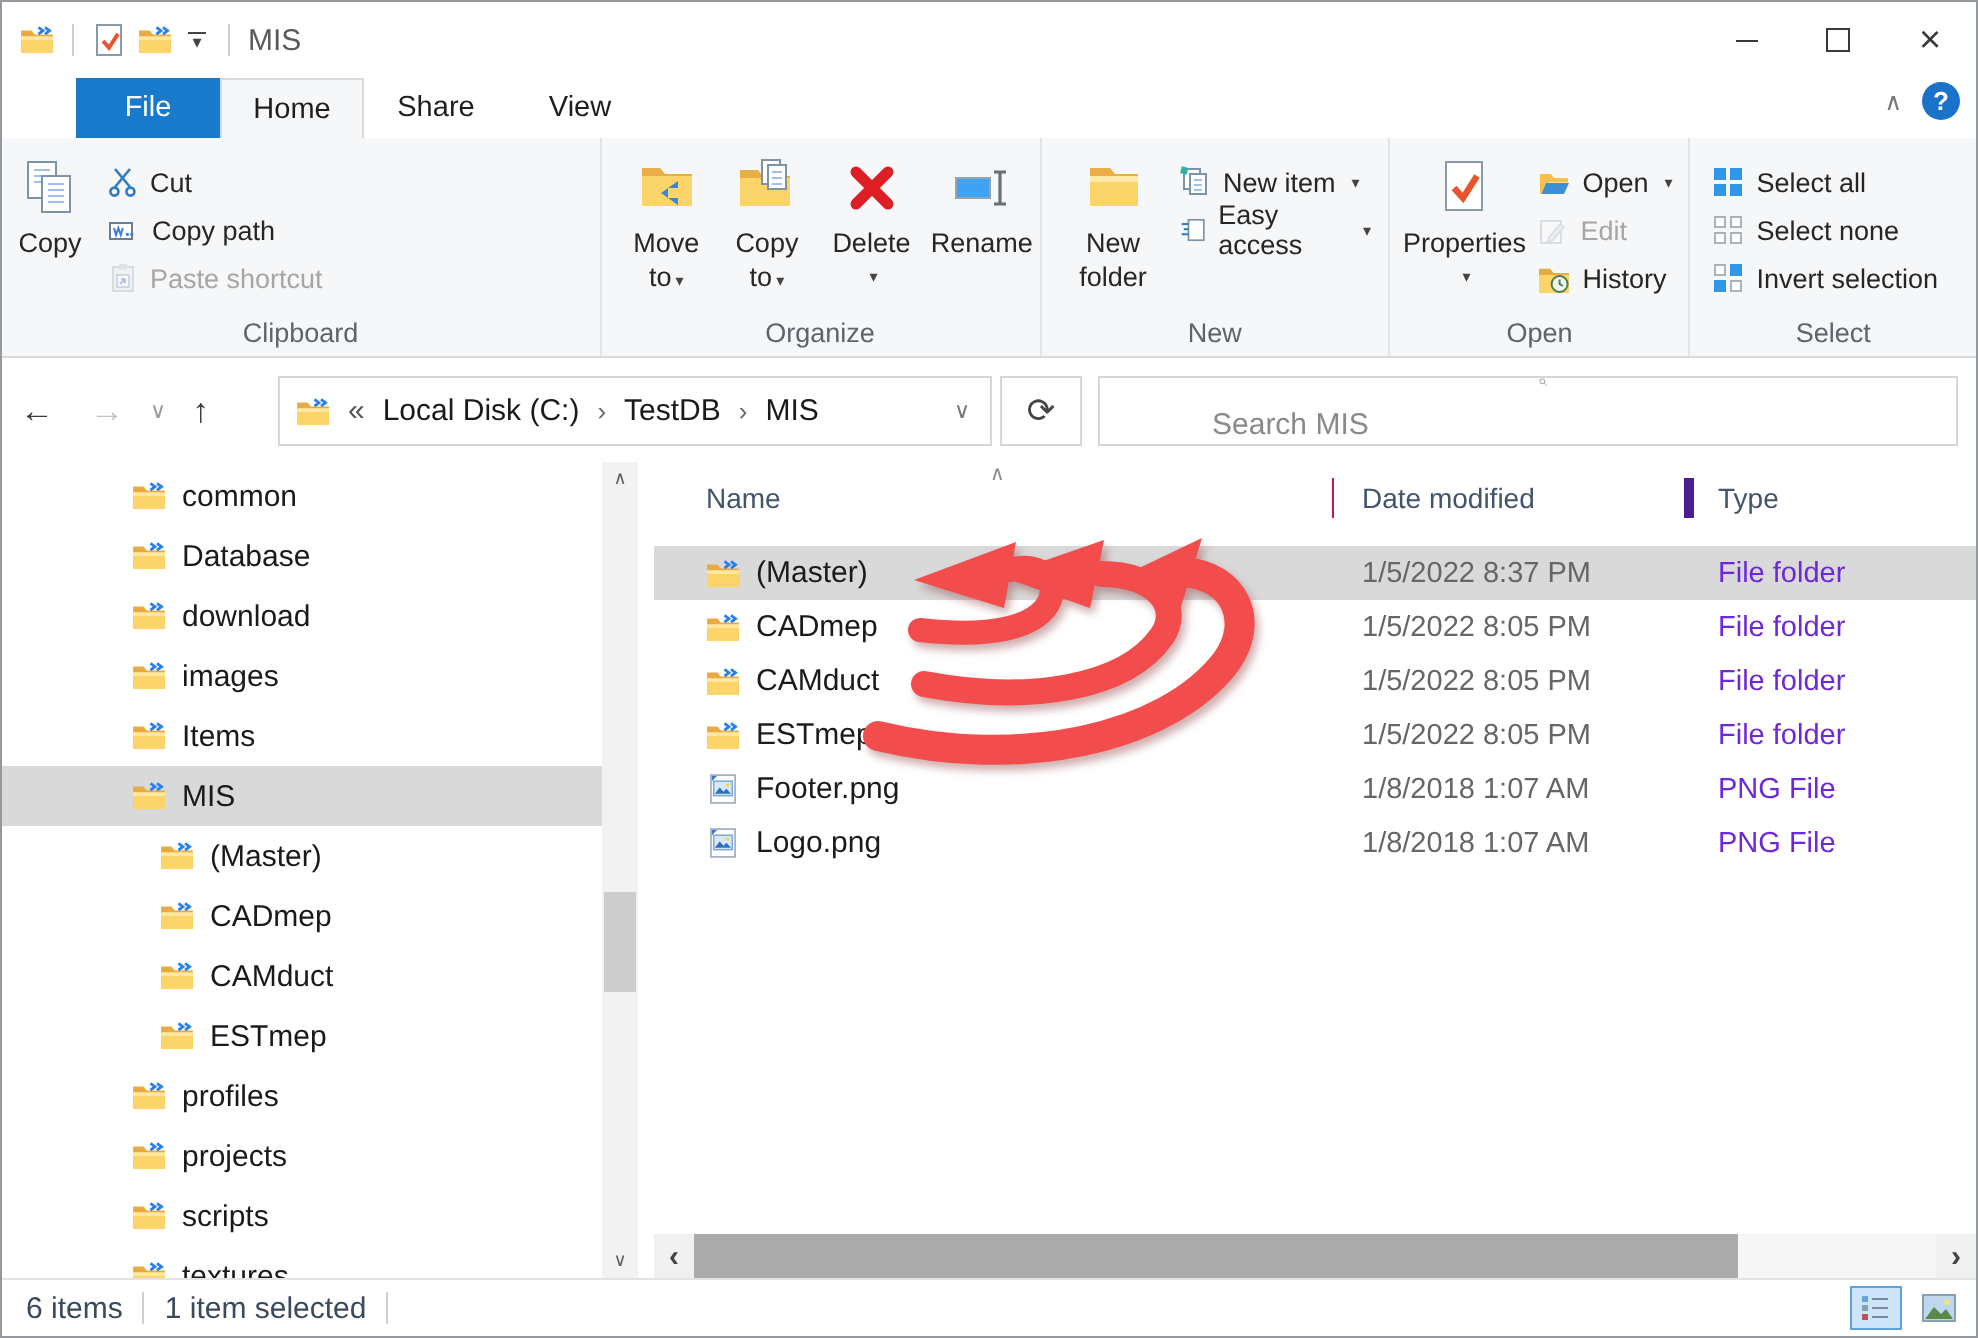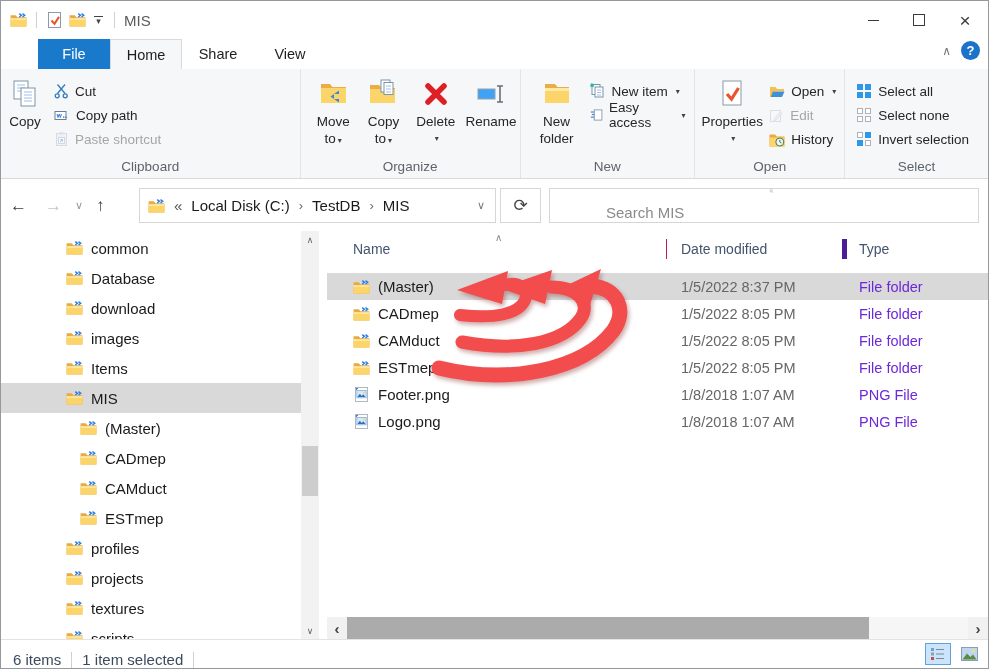--- a/index.html
+++ b/index.html
@@ -82,21 +82,21 @@
   .cell.type{flex:1;padding-left:12px;color:#6d28d9;font-size:14.5px;}
   #arrows-svg{position:absolute;left:0;top:0;pointer-events:none;filter:drop-shadow(2px 3px 2px rgba(120,20,20,.35));}
 
   
   #hscroll{position:absolute;left:0;right:0;bottom:0;height:22px;background:#f6f6f6;display:flex;align-items:center;}
   .hs-btn{width:20px;height:22px;display:flex;align-items:center;justify-content:center;color:#444;font-size:15px;font-weight:bold;background:#f1f1f1;}
   #hthumb{position:absolute;left:20px;width:522px;top:0;height:22px;background:#ababab;}
   .hs-right{position:absolute;right:0;top:0;}
 
   
-  #statusbar{position:absolute;left:0;bottom:0;width:100%;height:29px;background:#fff;border-top:1px solid #e3e3e3;box-sizing:border-box;display:flex;align-items:flex-end;font-size:15px;color:#3b4a5c;margin-top:37px;}
+  #statusbar{position:absolute;left:0;bottom:0;width:100%;height:29px;background:#fff;border-top:1px solid #e3e3e3;box-sizing:border-box;display:flex;align-items:center;font-size:15px;color:#3b4a5c;margin-top:37px;}
   .st-sep{width:1px;height:16px;background:#d0d0d0;margin:0 10px;}
   #viewbtns{position:absolute;right:6px;top:3px;display:flex;gap:5px;}
   .viewbtn{width:26px;height:22px;display:flex;align-items:center;justify-content:center;box-sizing:border-box;}
   .viewbtn.sel{background:#cbe4f9;border:1px solid #5ea3dc;}
 
   .fi17{width:17px;height:14px;flex:none;}
   .fi-png{width:13px;height:15px;flex:none;margin-left:2px;margin-right:2px;}
 </style>
 </head>
 <body>
@@ -512,27 +512,27 @@
       <div class="titem">
           <svg class="fi17">
             <use href="#i-folder"></use>
           </svg>
           <span>projects</span>
         </div>
       <div class="titem">
           <svg class="fi17">
             <use href="#i-folder"></use>
           </svg>
+          <span>scripts</span>
+        </div>
+      <div class="titem">
+          <svg class="fi17">
+            <use href="#i-folder"></use>
+          </svg>
           <span>textures</span>
-        </div>
-      <div class="titem">
-          <svg class="fi17">
-            <use href="#i-folder"></use>
-          </svg>
-          <span>scripts</span>
         </div>
     </div>
     <div id="vscroll">
       <span class="scroll-arrow">∧</span>
       <div id="vthumb"></div>
       <span class="scroll-arrow" style="position:absolute;bottom:0">∨</span>
     </div>
   </div>
 
   <div id="filepane">

